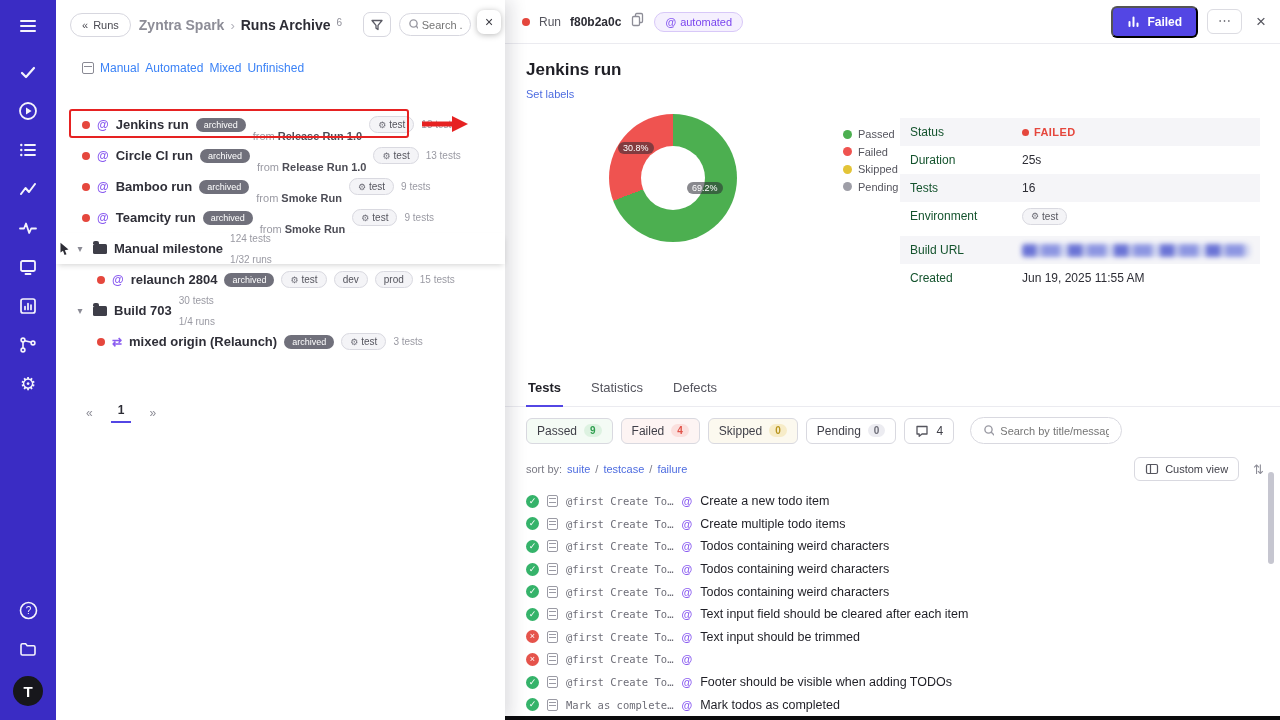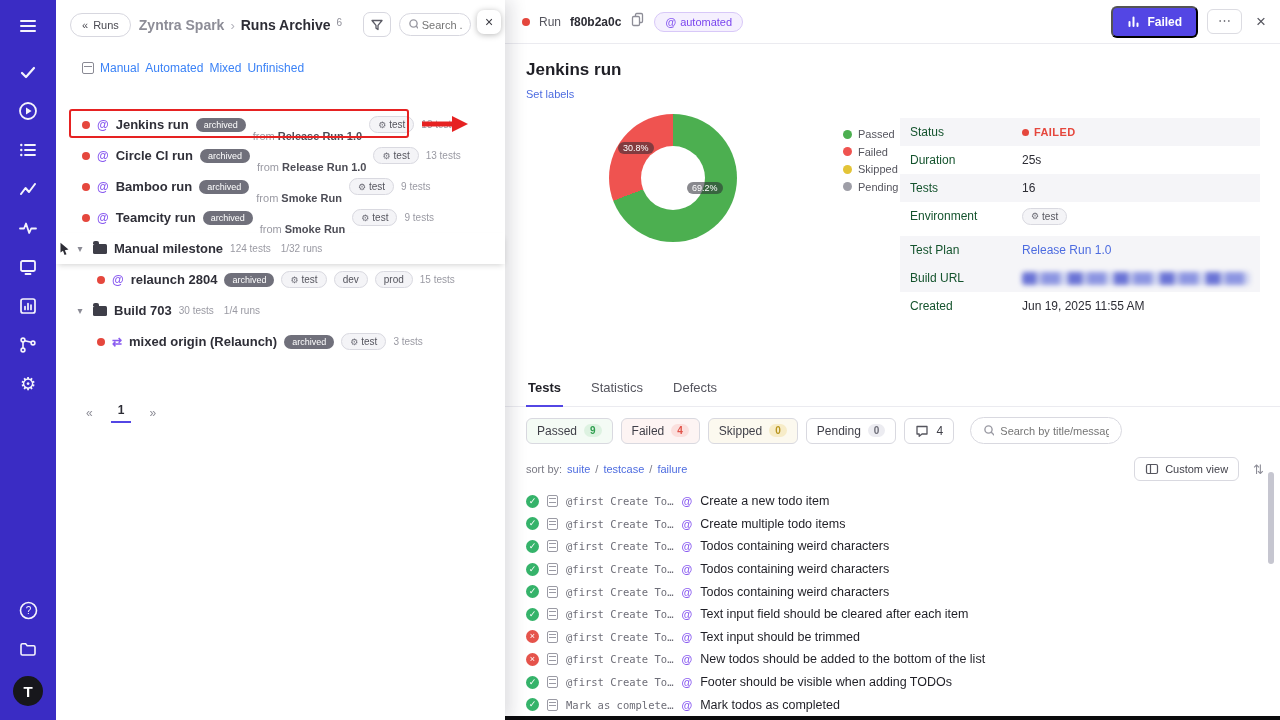--- a/index.html
+++ b/index.html
@@ -58,21 +58,21 @@
     color:#55555e;font-size:10px;padding:2px 8px;border-radius:10px;}
   .pill-env .gear{font-size:9px;color:#6d6d77;}
   .tcount{font-size:10px;color:#9a9aa3;}
   .folder-row{display:flex;align-items:center;gap:7px;height:31px;padding-left:18px;position:relative;cursor:pointer;}
   .folder-row.drag{box-shadow:0 3px 6px -2px rgba(0,0,0,.18);}
   .chev{color:#8a8a94;font-size:10px;width:12px;text-align:center;cursor:pointer;}
   .folder-ico{width:14px;height:10px;background:#3e3e48;border-radius:1.5px;position:relative;flex:none;}
   .folder-ico::before{content:"";position:absolute;top:-3px;left:0;width:6px;height:3px;background:#3e3e48;
     border-radius:2px 2px 0 0;}
   .fname{font-size:13px;font-weight:700;color:#2f2f38;}
-  .fmeta{font-size:10px;color:#9a9aa3;display:flex;gap:10px;}
+  .fmeta{font-size:10px;color:#9a9aa3;display:flex;gap:10px;flex-direction:column;}
   .pointer-ico{position:absolute;left:3px;top:8px;}
   .pagination{display:flex;align-items:center;gap:18px;margin:46px 0 0 30px;font-size:12px;color:#8d8d97;}
   .page-btn{cursor:pointer;}
   .page-cur{color:#2d2d35;font-weight:700;border-bottom:2px solid #5346e4;padding:0 7px 4px;cursor:pointer;}
 
   
   .right-panel{position:absolute;left:505px;top:0;bottom:0;width:775px;background:#fff;}
   .rp-head{height:44px;display:flex;align-items:center;gap:9px;padding:0 14px 0 17px;border-bottom:1px solid #ebebf0;}
   .run-label{font-size:12px;color:#55555e;}
   .run-id{font-size:12px;font-weight:700;color:#2d2d35;}
@@ -453,24 +453,20 @@
         </div>
         <div class="info-row">
           <div class="info-label">Environment</div>
           <div class="info-value"><span class="pill-env">
                 <span class="gear">⚙</span>
                 <span>test</span>
               </span></div>
         </div>
         <div class="gap-row"></div>
         <div class="info-row alt">
-          <div class="info-label">Test Plan</div>
-          <div class="info-value link">Release Run 1.0</div>
-        </div>
-        <div class="info-row alt">
           <div class="info-label">Build URL</div>
           <div class="info-value">
               <div class="blur-strip"></div>
             </div>
         </div>
         <div class="info-row">
           <div class="info-label">Created</div>
           <div class="info-value">Jun 19, 2025 11:55 AM</div>
         </div>
       </div>
@@ -579,21 +575,20 @@
           <span class="steps-ico"></span>
           <span class="pfx">@first Create To…</span>
           <span class="at2">@</span>
           <span class="ttl">Text input should be trimmed</span>
         </div>
       <div class="test-row">
           <span class="res-ico failed">×</span>
           <span class="steps-ico"></span>
           <span class="pfx">@first Create To…</span>
           <span class="at2">@</span>
-          <span class="ttl">New todos should be added to the bottom of the list</span>
         </div>
       <div class="test-row">
           <span class="res-ico passed">✓</span>
           <span class="steps-ico"></span>
           <span class="pfx">@first Create To…</span>
           <span class="at2">@</span>
           <span class="ttl">Footer should be visible when adding TODOs</span>
         </div>
       <div class="test-row">
           <span class="res-ico passed">✓</span>

